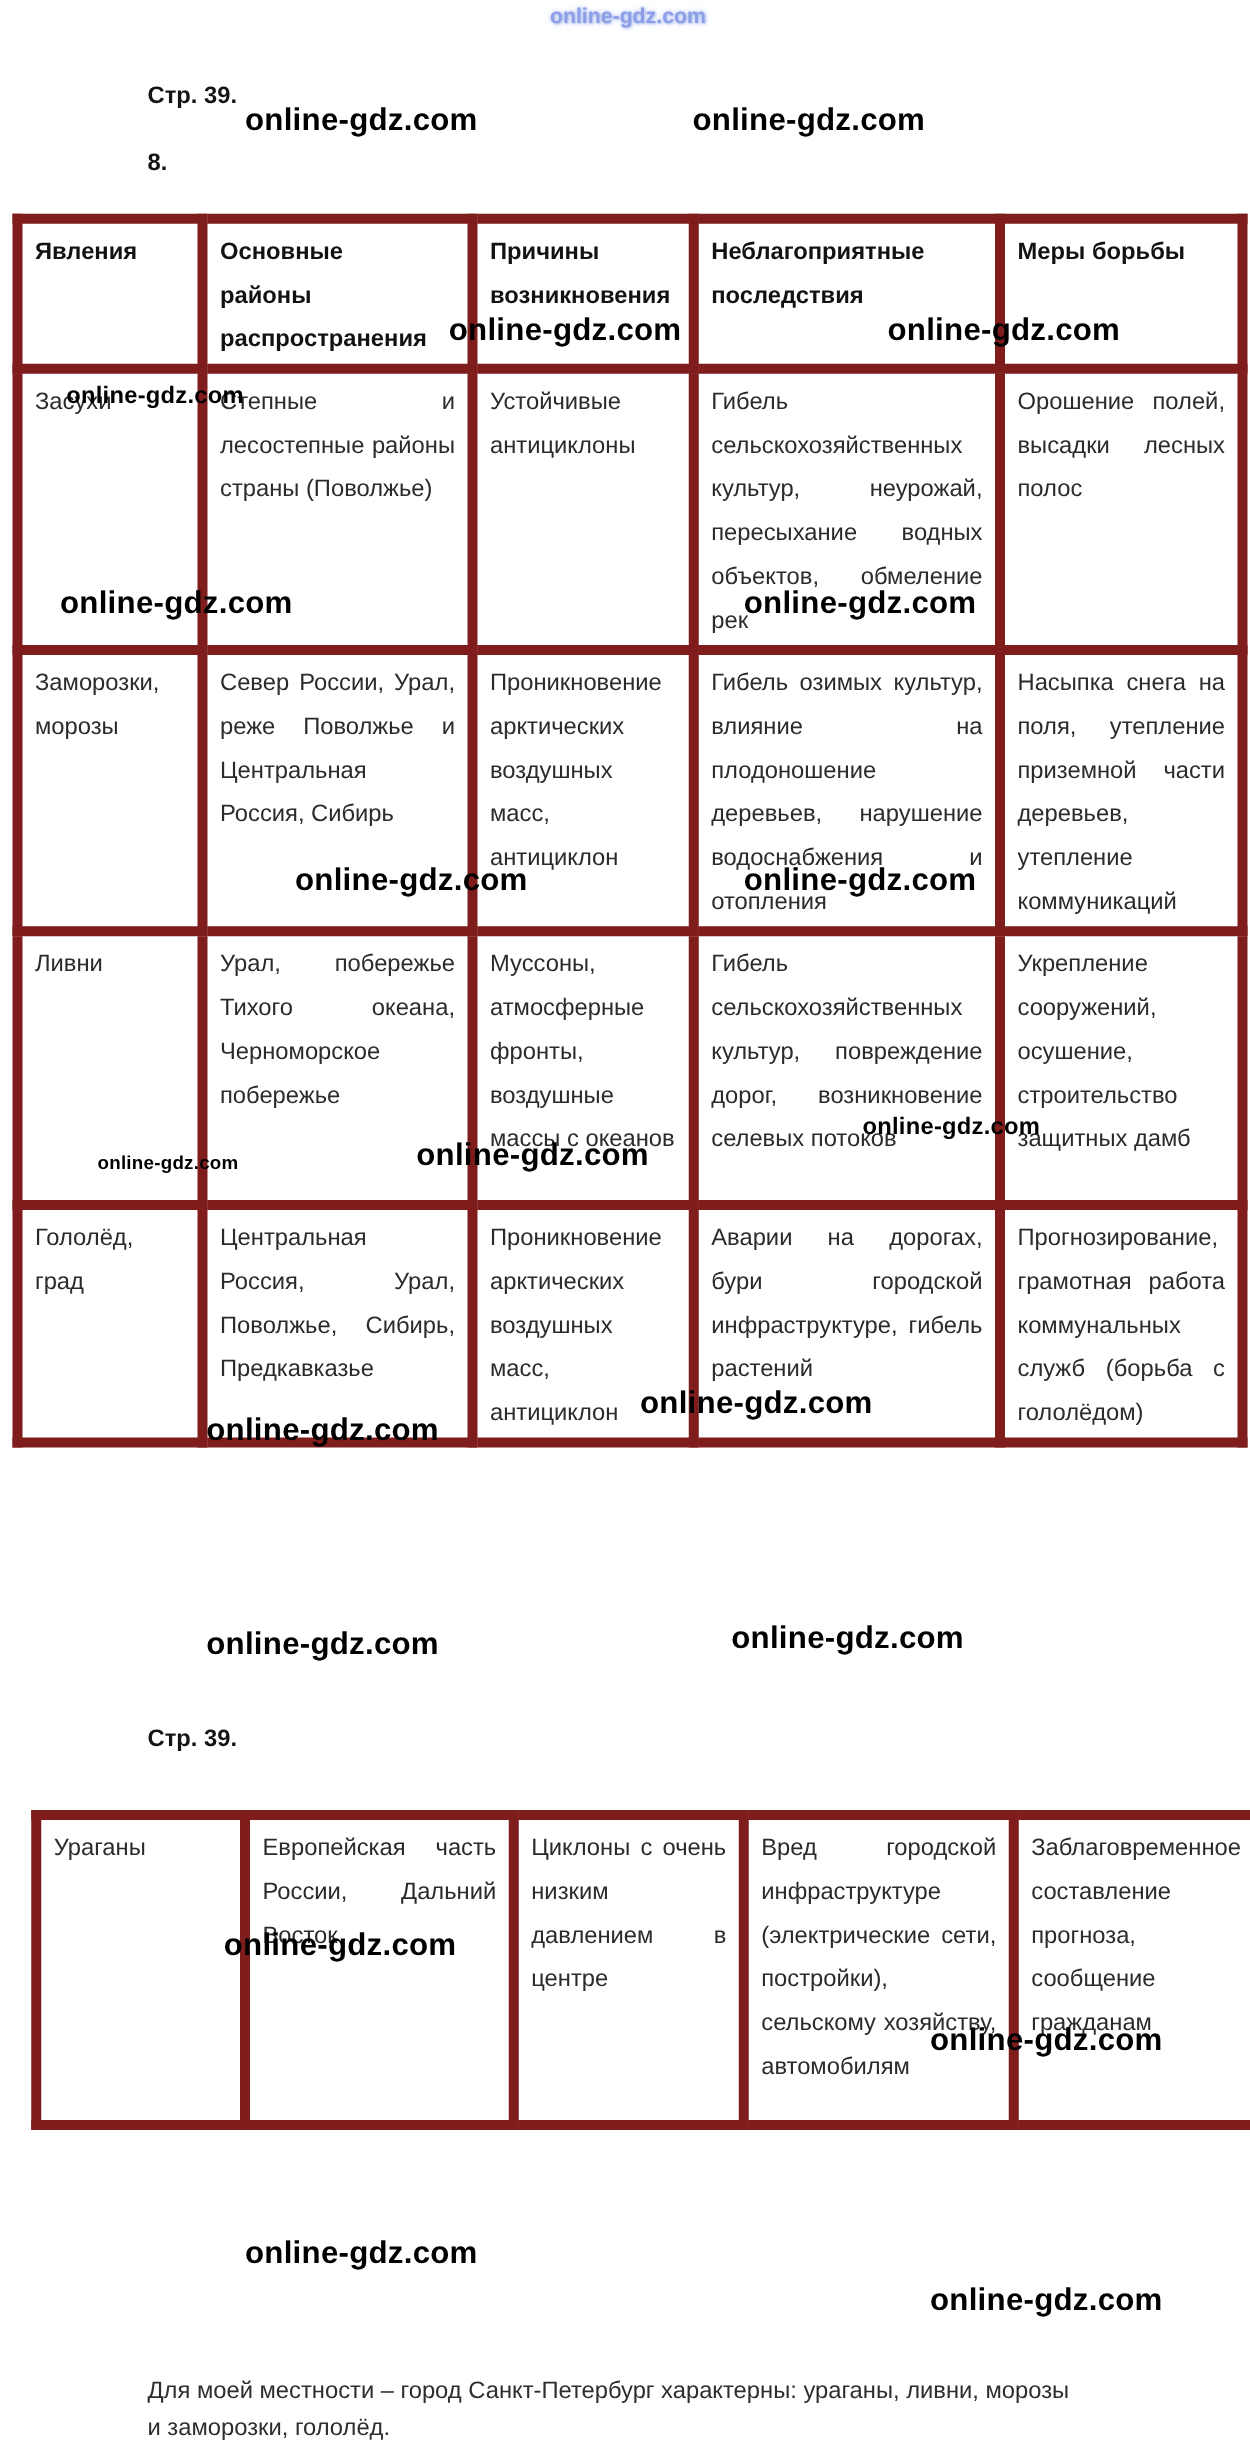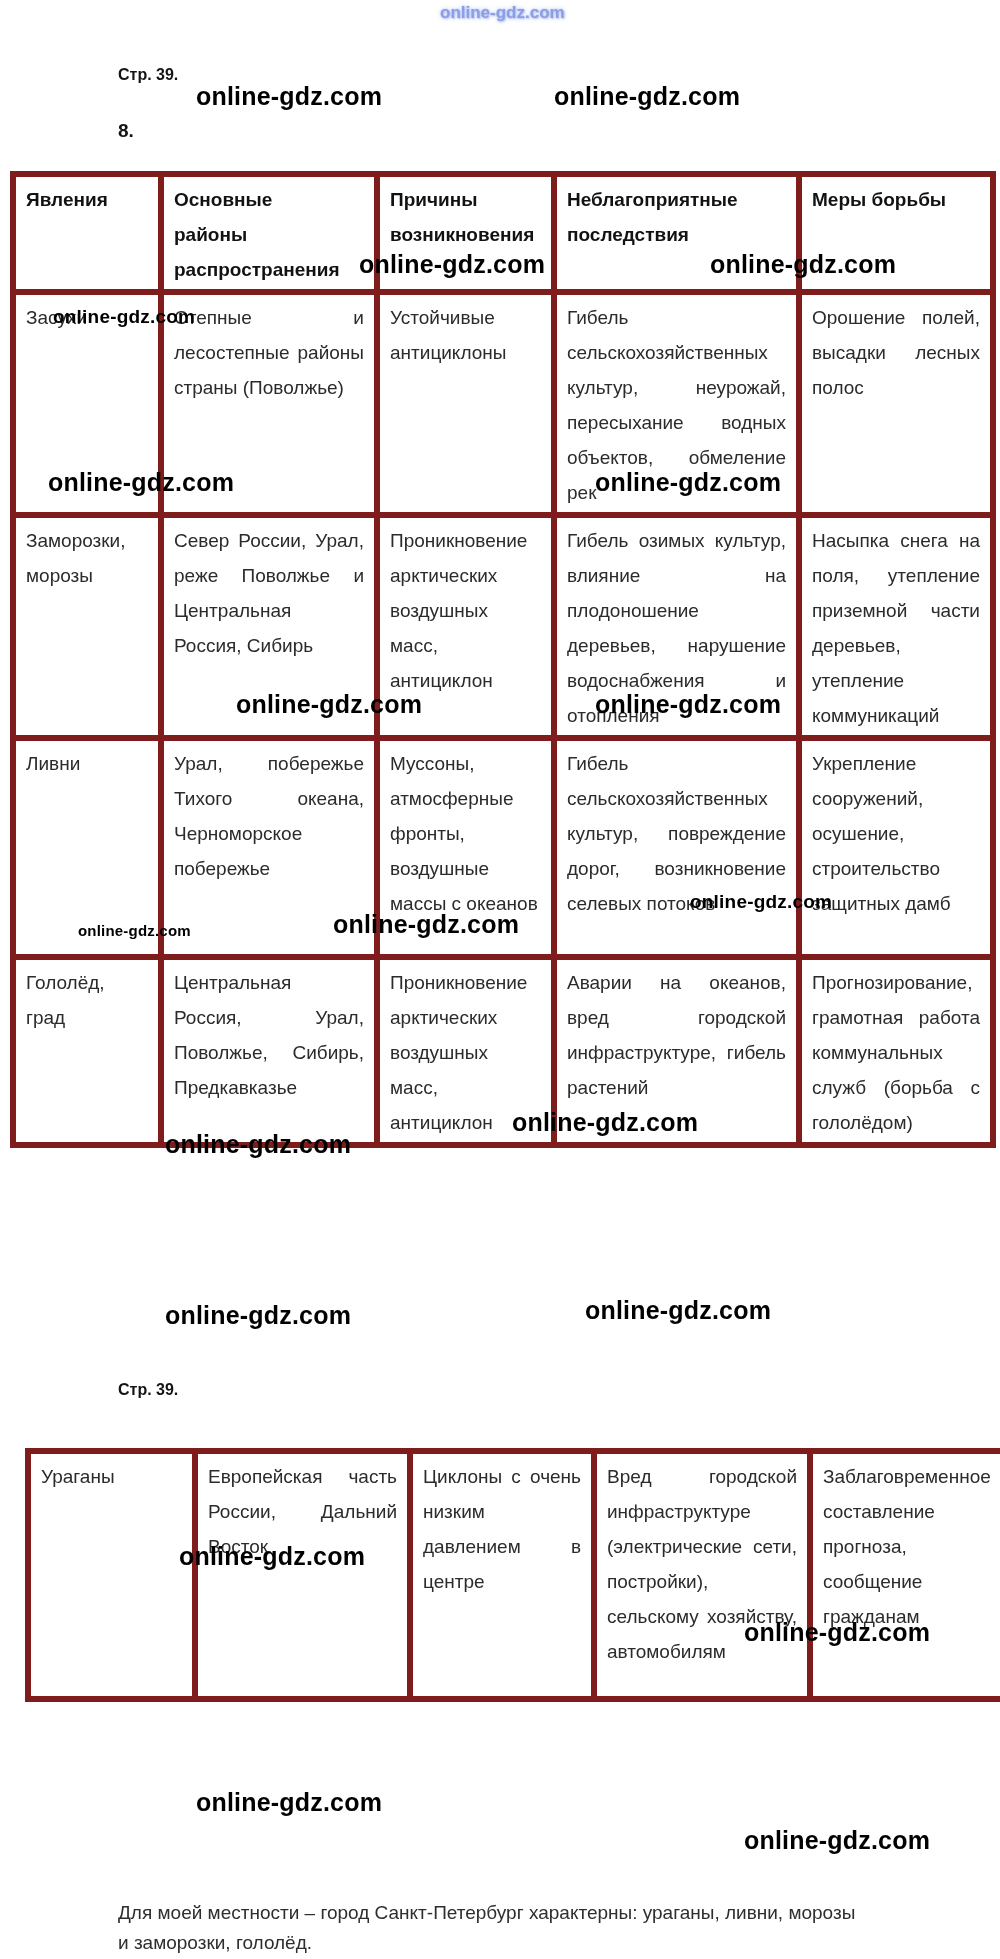--- a/index.html
+++ b/index.html
@@ -8,37 +8,37 @@
     position: relative;
     width: 1000px;
     height: 1959px;
     background: #ffffff;
     font-family: "Liberation Sans", sans-serif;
     color: #232323;
     overflow: hidden;
   }
   .abs { position: absolute; }
   .page-label {
-    font-size: 16px;
+    font-size: 19px;
     font-weight: 700;
     color: #141414;
   }
   .task-number {
     font-size: 19px;
     font-weight: 700;
     color: #141414;
   }
   table.grid {
     border-collapse: collapse;
     table-layout: fixed;
     width: 980px;
     background: #fff;
   }
   .grid th, .grid td {
-    border: 6px solid #7f1d1d;
+    border: 8px solid #7f1d1d;
     vertical-align: top;
     padding: 5px 10px 2px 10px;
     font-size: 19px;
     line-height: 35px;
     color: #2b2b2b;
     overflow: hidden;
   }
   .grid th {
     text-align: left;
     font-weight: 700;
@@ -130,21 +130,21 @@
           <td>Урал, побережье Тихого океана, Черноморское побережье</td>
           <td>Муссоны, атмосферные фронты, воздушные массы с океанов</td>
           <td>Гибель сельскохозяйственных культур, повреждение дорог, возникновение селевых потоков</td>
           <td>Укрепление сооружений, осушение, строительство защитных дамб</td>
         </tr>
         <tr style="height:184px">
           <td class="c1">Гололёд,
 град</td>
           <td>Центральная Россия, Урал, Поволжье, Сибирь, Предкавказье</td>
           <td>Проникновение арктических воздушных масс, антициклон</td>
-          <td>Аварии на океанов, вред городской инфраструктуре, гибель растений</td>
+          <td>Аварии на дорогах, бури городской инфраструктуре, гибель растений</td>
           <td>Прогнозирование, грамотная работа коммунальных служб (борьба с гололёдом)</td>
         </tr>
       </tbody>
     </table>
   </div>
 
   <div class="abs page-label" style="left:118px; top:1381px;">Стр. 39.</div>
 
   <div class="abs" style="left:10px; top:1448px;padding-left:15px;">
     <table class="grid">

